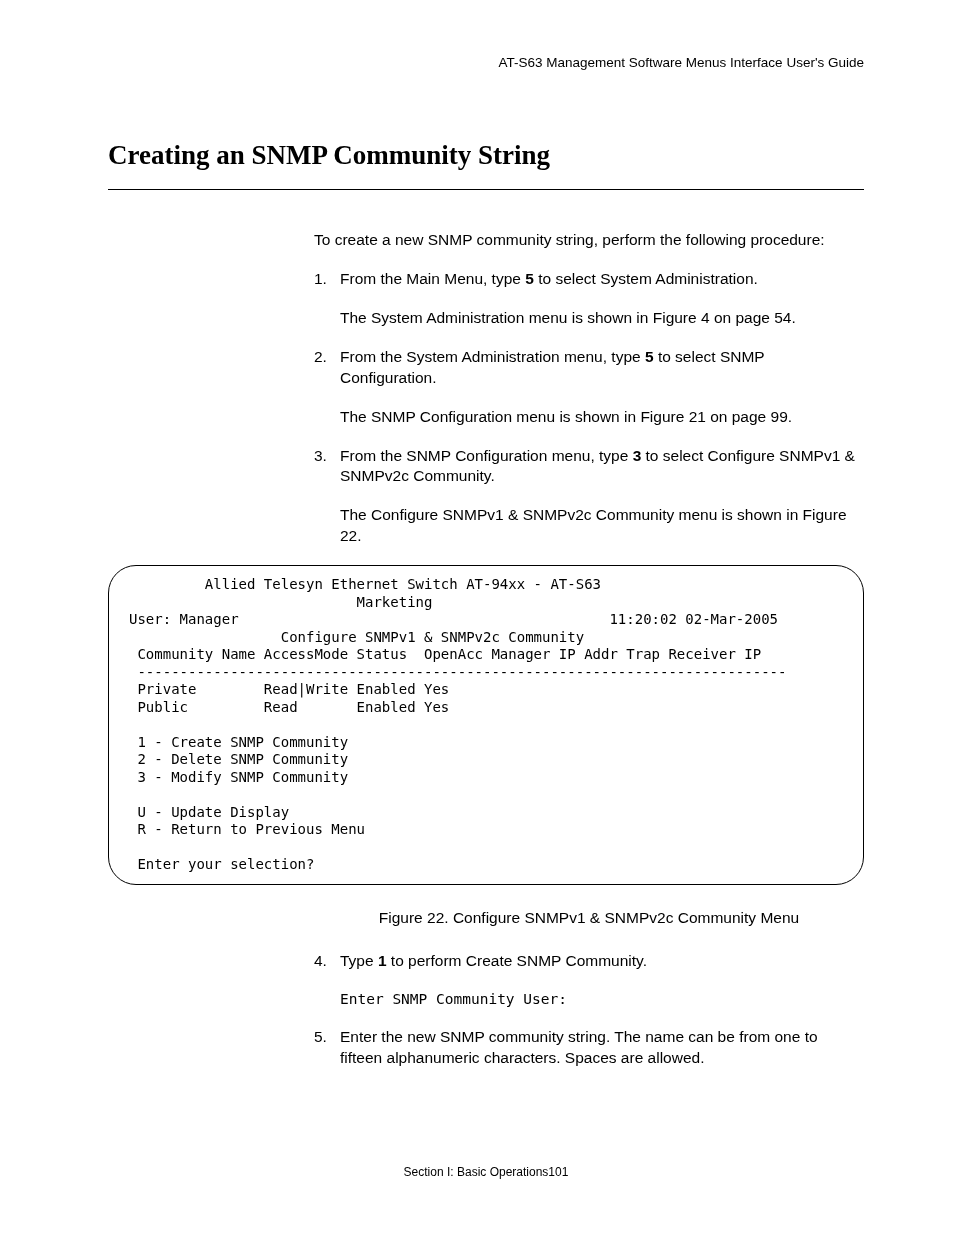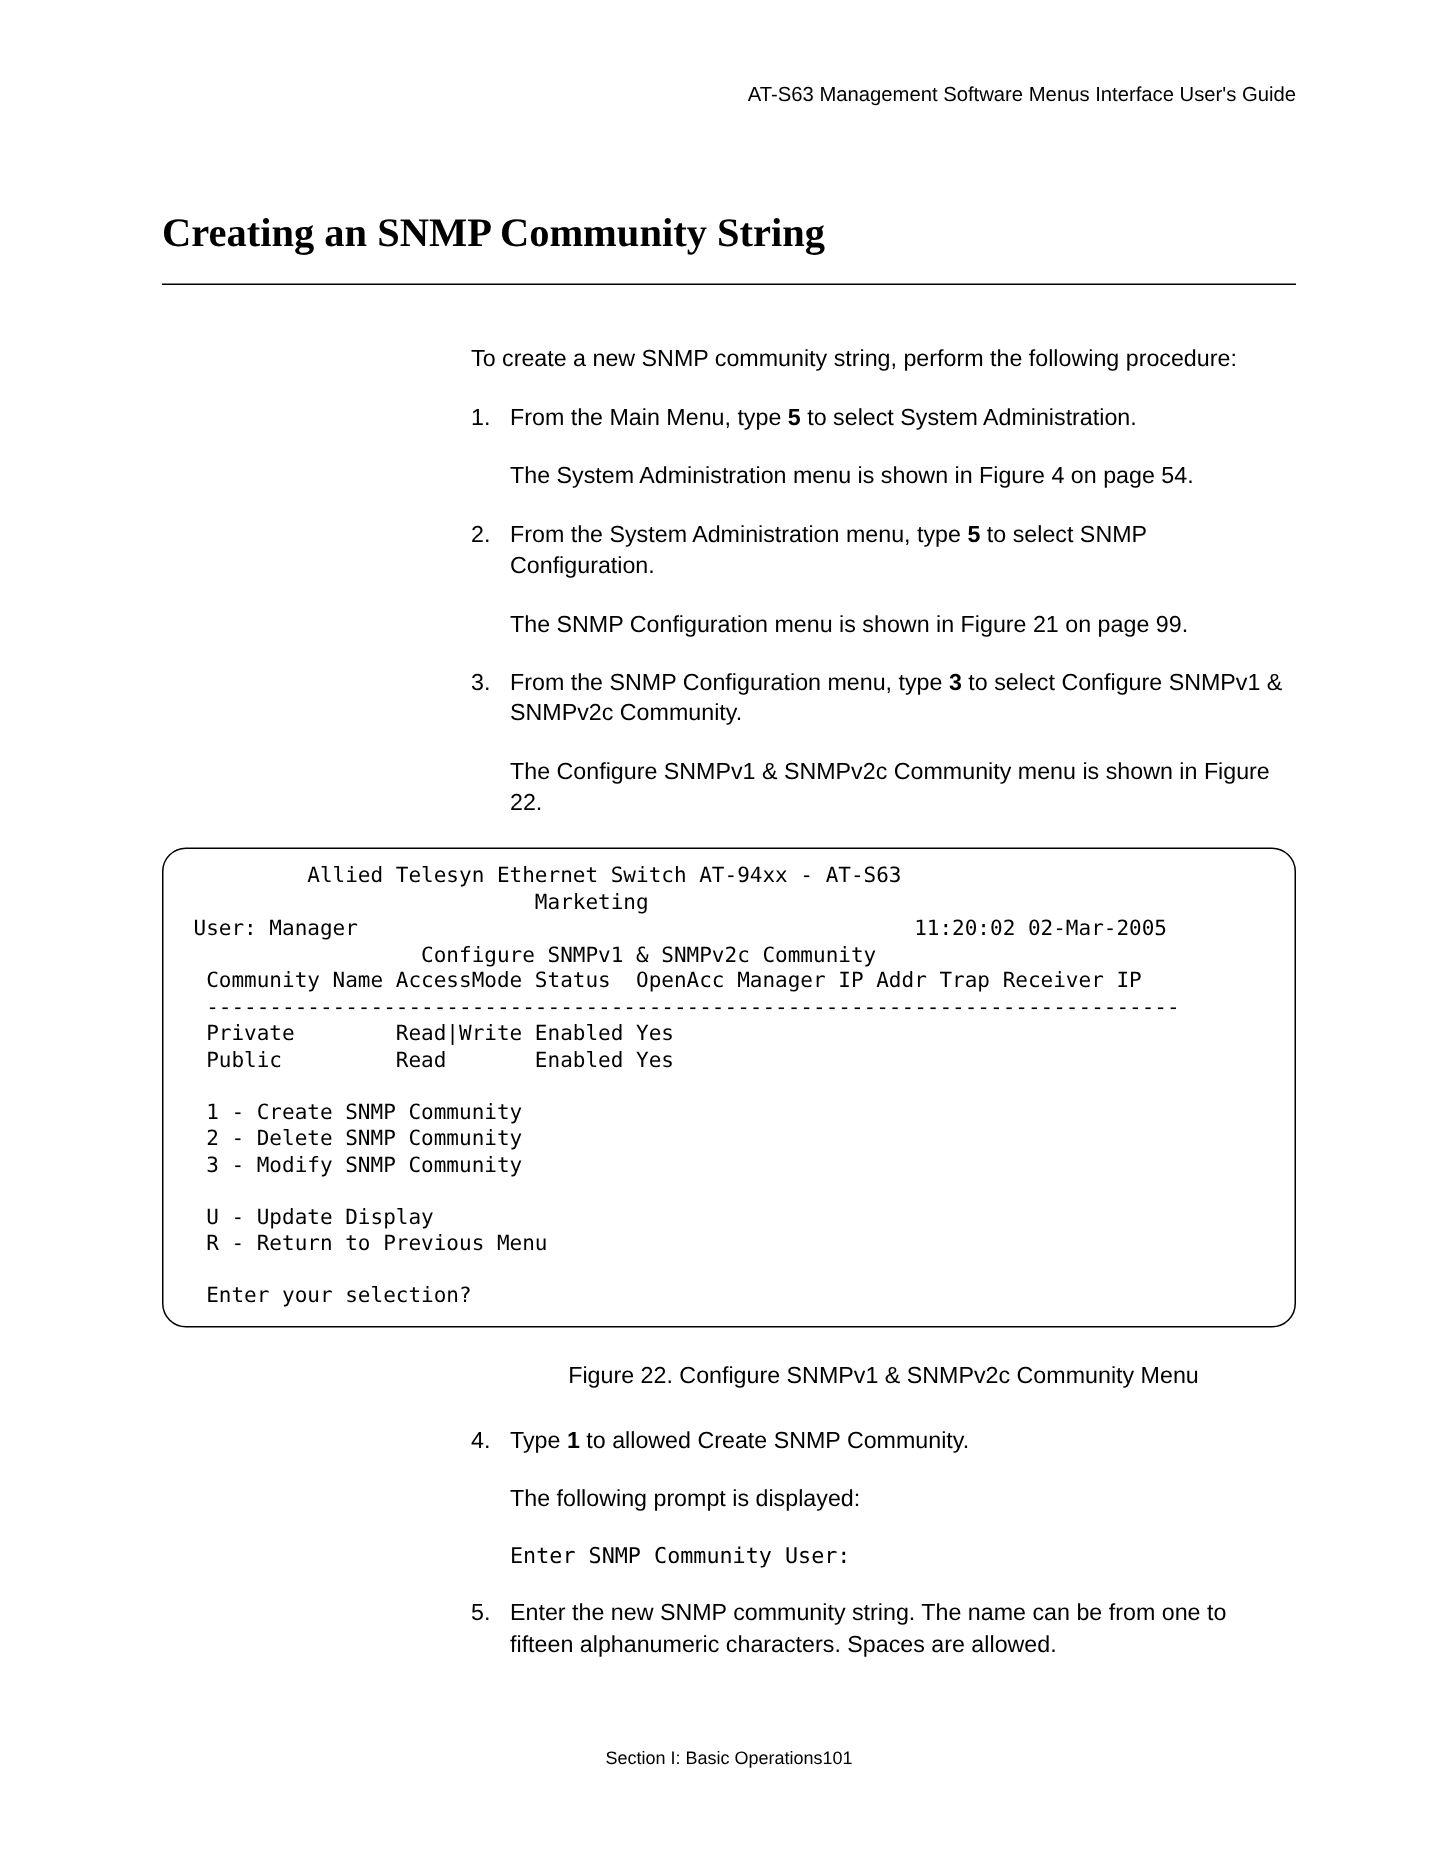--- a/index.html
+++ b/index.html
@@ -31,21 +31,21 @@
     line-height: 1.35;
   }
   .para { margin-bottom: 18px; }
   .ol-item { display: flex; margin-bottom: 18px; }
   .ol-num { width: 26px; flex-shrink: 0; }
   .ol-body { flex: 1; }
   .ol-sub { margin-left: 26px; margin-bottom: 18px; }
   .bold { font-weight: bold; }
   .terminal {
     border: 1.5px solid #000;
-    border-radius: 16px;
+    border-radius: 28px;
     padding: 10px 20px 10px 20px;
     margin: 8px 0 24px 0;
     font-family: "Lucida Console", Monaco, monospace;
     font-size: 14px;
     line-height: 1.25;
     white-space: pre;
     overflow: hidden;
   }
   .fig-caption {
     text-align: center;
@@ -120,24 +120,23 @@
 <span></span>
 <span> Enter your selection?</span></div>
 
 <p class="fig-caption">Figure 22. Configure SNMPv1 &amp; SNMPv2c Community Menu</p>
 
 <div class="body-col">
 
   <div class="ol-item">
     <div class="ol-num">4.</div>
     <div class="ol-body">
-      <span>Type </span><span class="bold">1</span><span> to allowed Create SNMP Community.</span>
+      <span>Type </span><span class="bold">1</span><span> to perform Create SNMP Community.</span>
     </div>
   </div>
-  <p class="ol-sub">The following prompt is displayed:</p>
   <p class="ol-sub mono-inline">Enter SNMP Community User:</p>
 
   <div class="ol-item">
     <div class="ol-num">5.</div>
     <div class="ol-body">Enter the new SNMP community string. The name can be from one to fifteen alphanumeric characters. Spaces are allowed.</div>
   </div>
 </div>
 
 <div class="footer">
   <span>Section I: Basic Operations</span>

